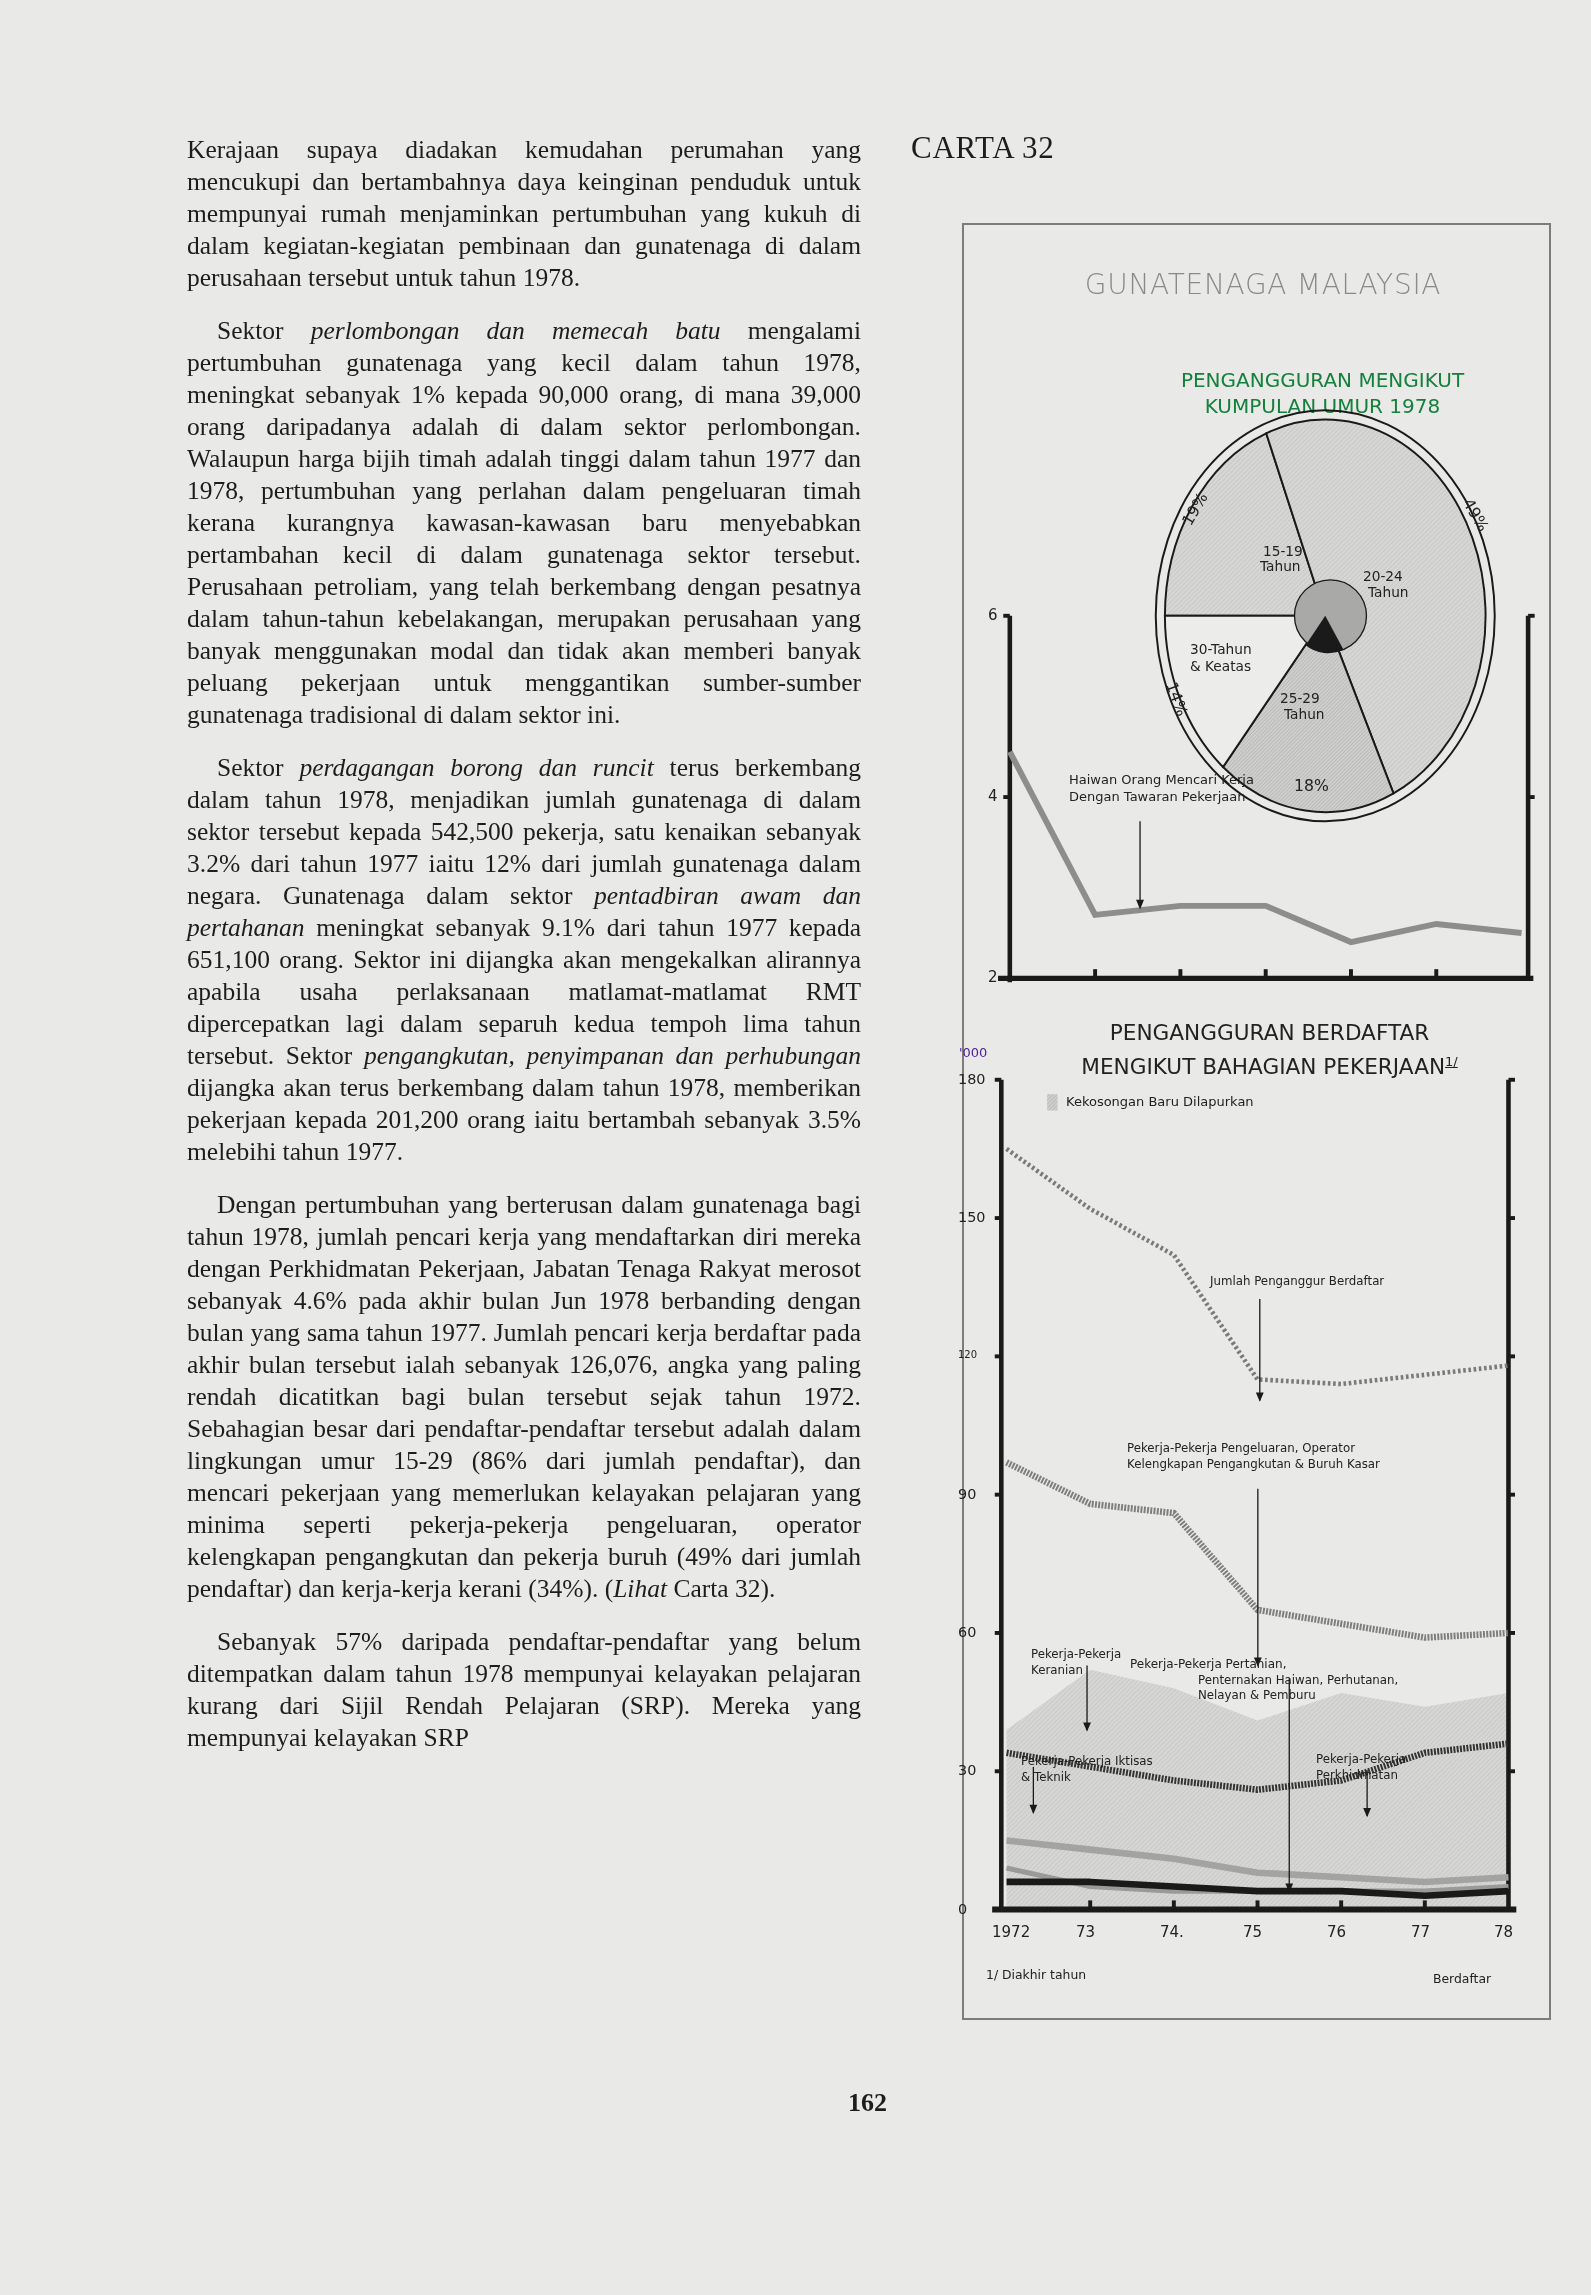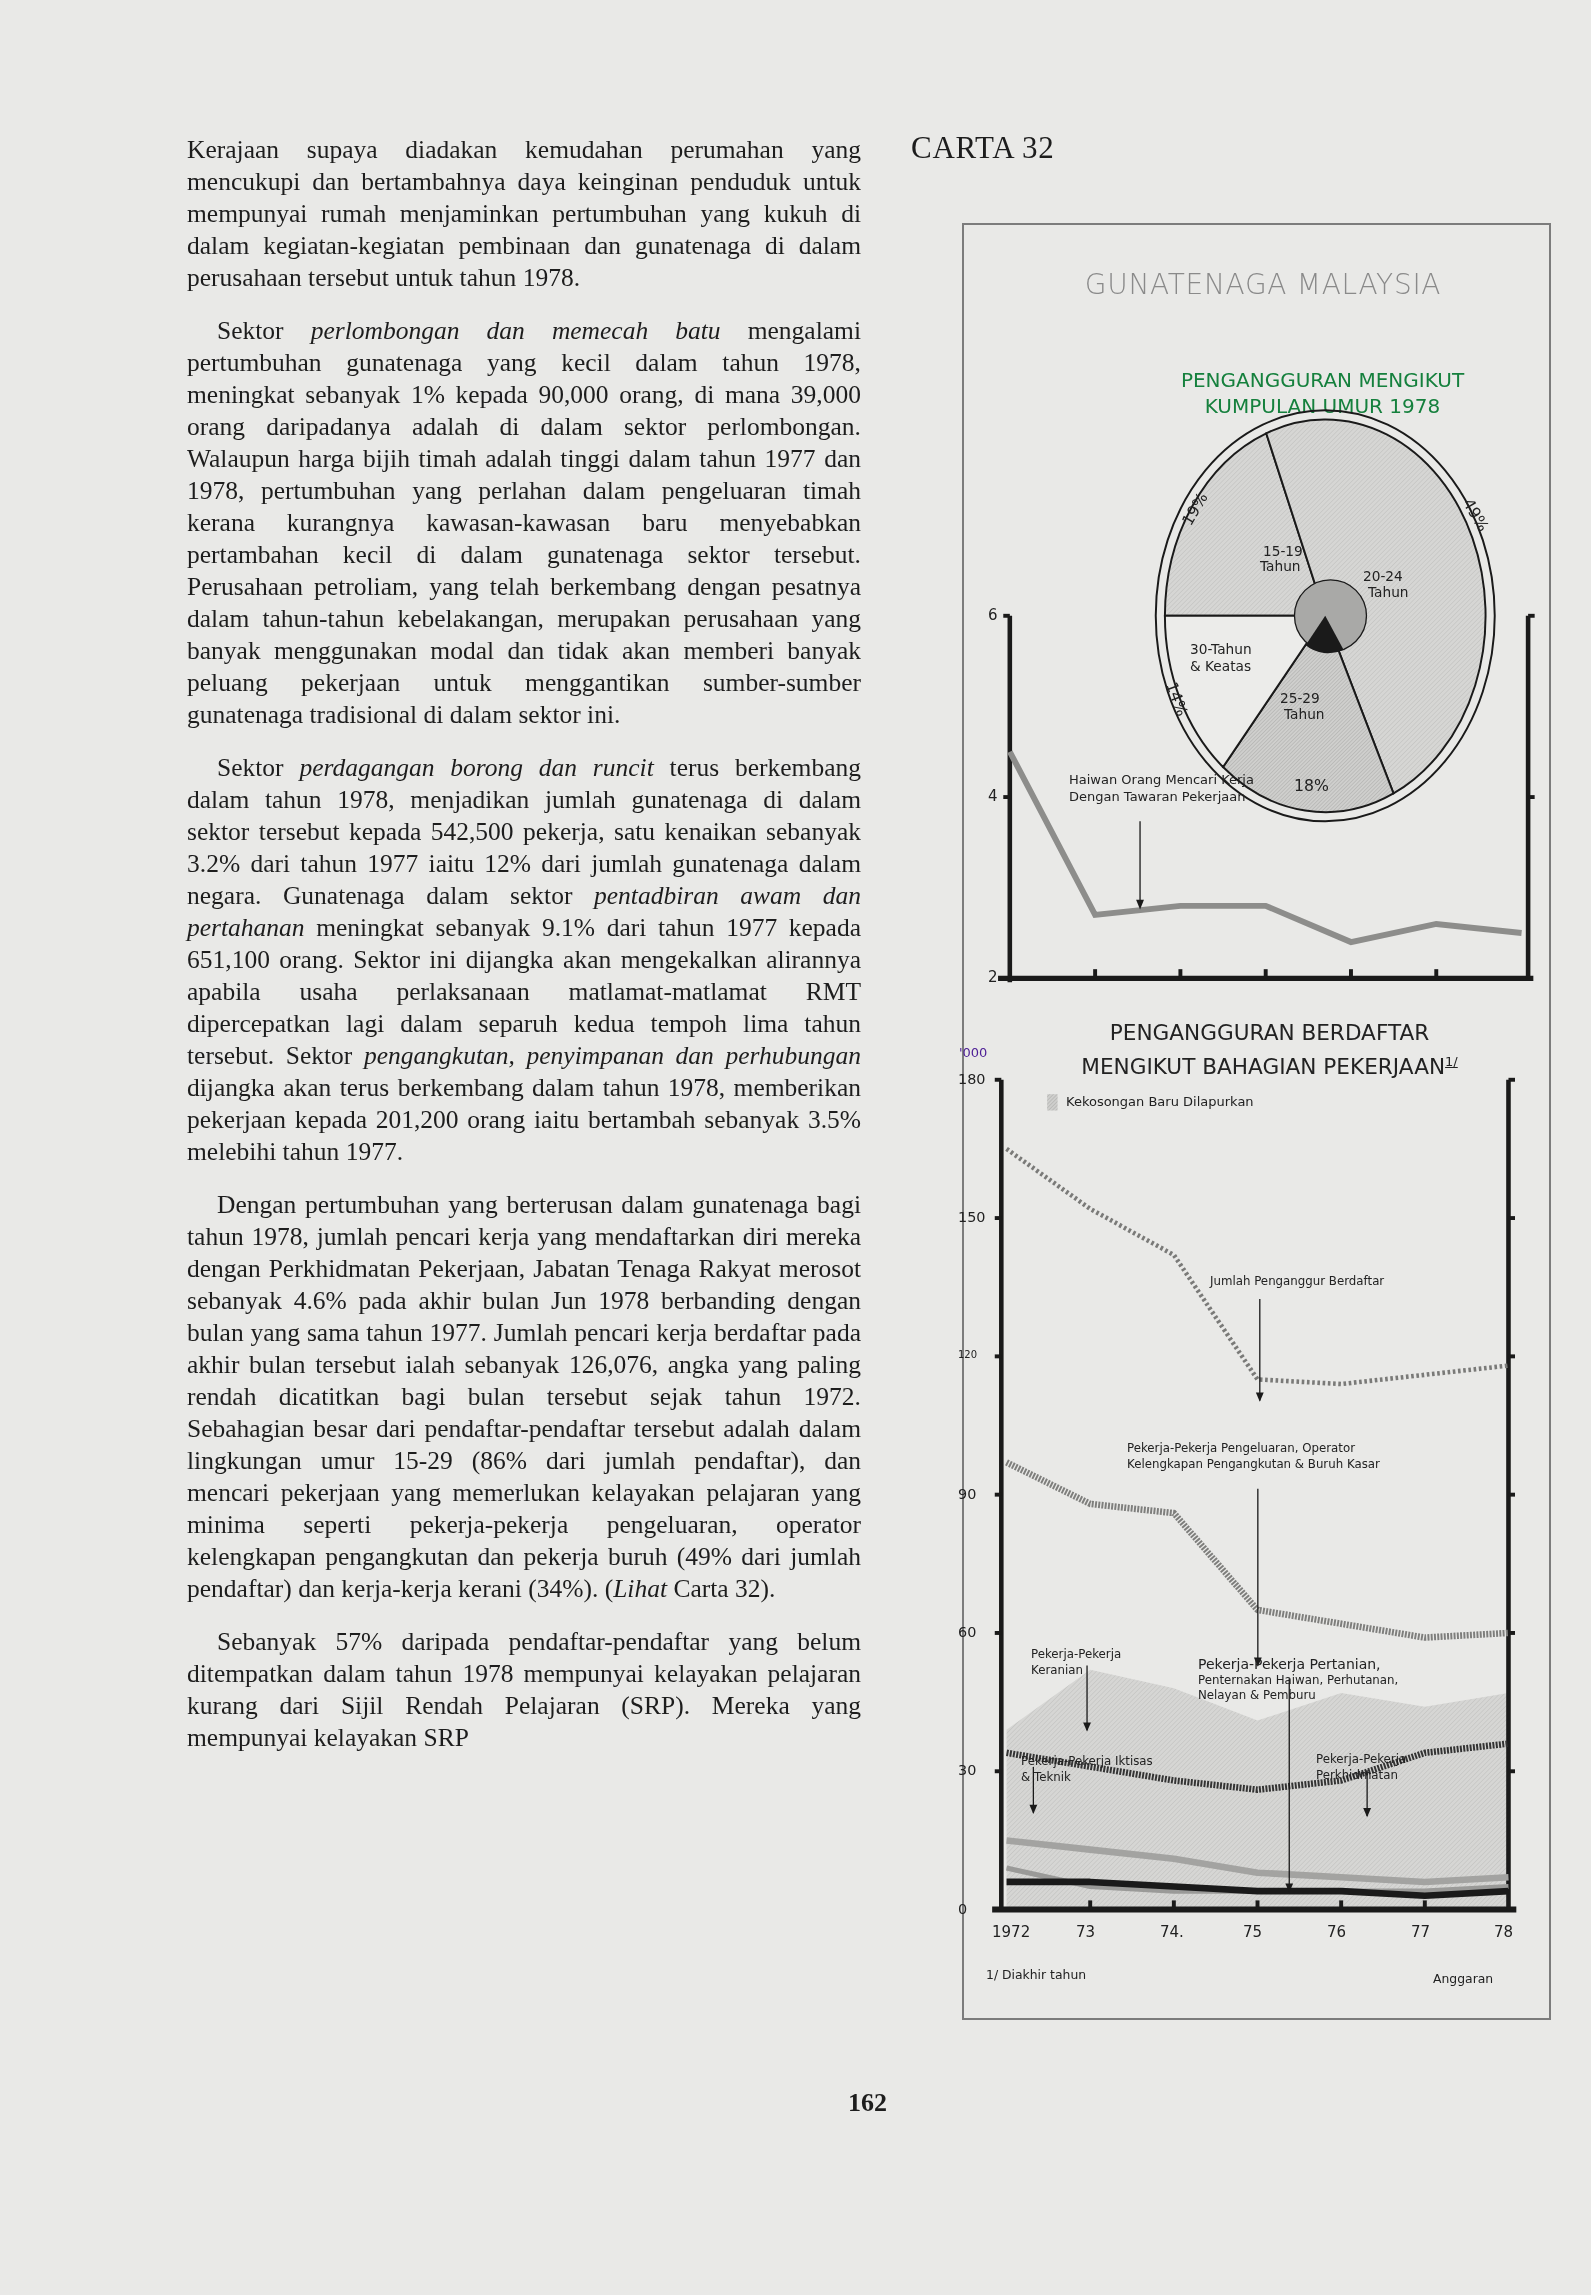--- a/index.html
+++ b/index.html
@@ -157,28 +157,28 @@
     <div class="lbl sans" style="left: 958px; top: 1624px; font-size: 14.4px;">60</div>
     <div class="lbl sans" style="left: 958px; top: 1762px; font-size: 14.4px;">30</div>
     <div class="lbl sans" style="left: 958px; top: 1901px; font-size: 14.4px;">0</div>
     <div class="lbl sans" style="left: 992px; top: 1924px; font-size: 15px;">1972</div>
     <div class="lbl sans" style="left: 1076px; top: 1924px; font-size: 15px;">73</div>
     <div class="lbl sans" style="left: 1160px; top: 1924px; font-size: 15px;">74.</div>
     <div class="lbl sans" style="left: 1243px; top: 1924px; font-size: 15px;">75</div>
     <div class="lbl sans" style="left: 1327px; top: 1924px; font-size: 15px;">76</div>
     <div class="lbl sans" style="left: 1411px; top: 1924px; font-size: 15px;">77</div>
     <div class="lbl sans" style="left: 1494px; top: 1924px; font-size: 15px;">78</div>
-    <div class="lbl sans" style="left: 1433px; top: 1971px; font-size: 12.4px;">Anggaran</div>
+    <div class="lbl sans" style="left: 1433px; top: 1971px; font-size: 12.4px;">Berdaftar</div>
     <div class="lbl sans" style="left: 986px; top: 1967px; font-size: 12.4px;">1/ Diakhir  tahun</div>
     <div class="lbl sans" style="left: 1210px; top: 1273px; font-size: 11.8px;">Jumlah Penganggur Berdaftar</div>
     <div class="lbl sans" style="left: 1127px; top: 1440px; font-size: 11.8px;">Pekerja-Pekerja Pengeluaran, Operator</div>
     <div class="lbl sans" style="left: 1127px; top: 1456px; font-size: 11.8px;">Kelengkapan Pengangkutan &amp; Buruh Kasar</div>
     <div class="lbl sans" style="left: 1031px; top: 1646px; font-size: 11.8px;">Pekerja-Pekerja</div>
     <div class="lbl sans" style="left: 1031px; top: 1662px; font-size: 11.8px;">Keranian</div>
-    <div class="lbl sans" style="left: 1198px; top: 1656px; font-size: 14px;">Pekerja-Pekerja Pertanian,</div>
+    <div class="lbl sans" style="left: 1130px; top: 1656px; font-size: 12px;">Pekerja-Pekerja Pertanian,</div>
     <div class="lbl sans" style="left: 1198px; top: 1672px; font-size: 11.8px;">Penternakan Haiwan, Perhutanan,</div>
     <div class="lbl sans" style="left: 1198px; top: 1687px; font-size: 11.8px;">Nelayan &amp; Pemburu</div>
     <div class="lbl sans" style="left: 1021px; top: 1753px; font-size: 11.8px;">Pekerja-Pekerja Iktisas</div>
     <div class="lbl sans" style="left: 1021px; top: 1769px; font-size: 11.8px;">&amp; Teknik</div>
     <div class="lbl sans" style="left: 1316px; top: 1751px; font-size: 11.8px;">Pekerja-Pekerja</div>
     <div class="lbl sans" style="left: 1316px; top: 1767px; font-size: 11.8px;">Perkhidmatan</div>
   </div>
 
 
 </body></html>

